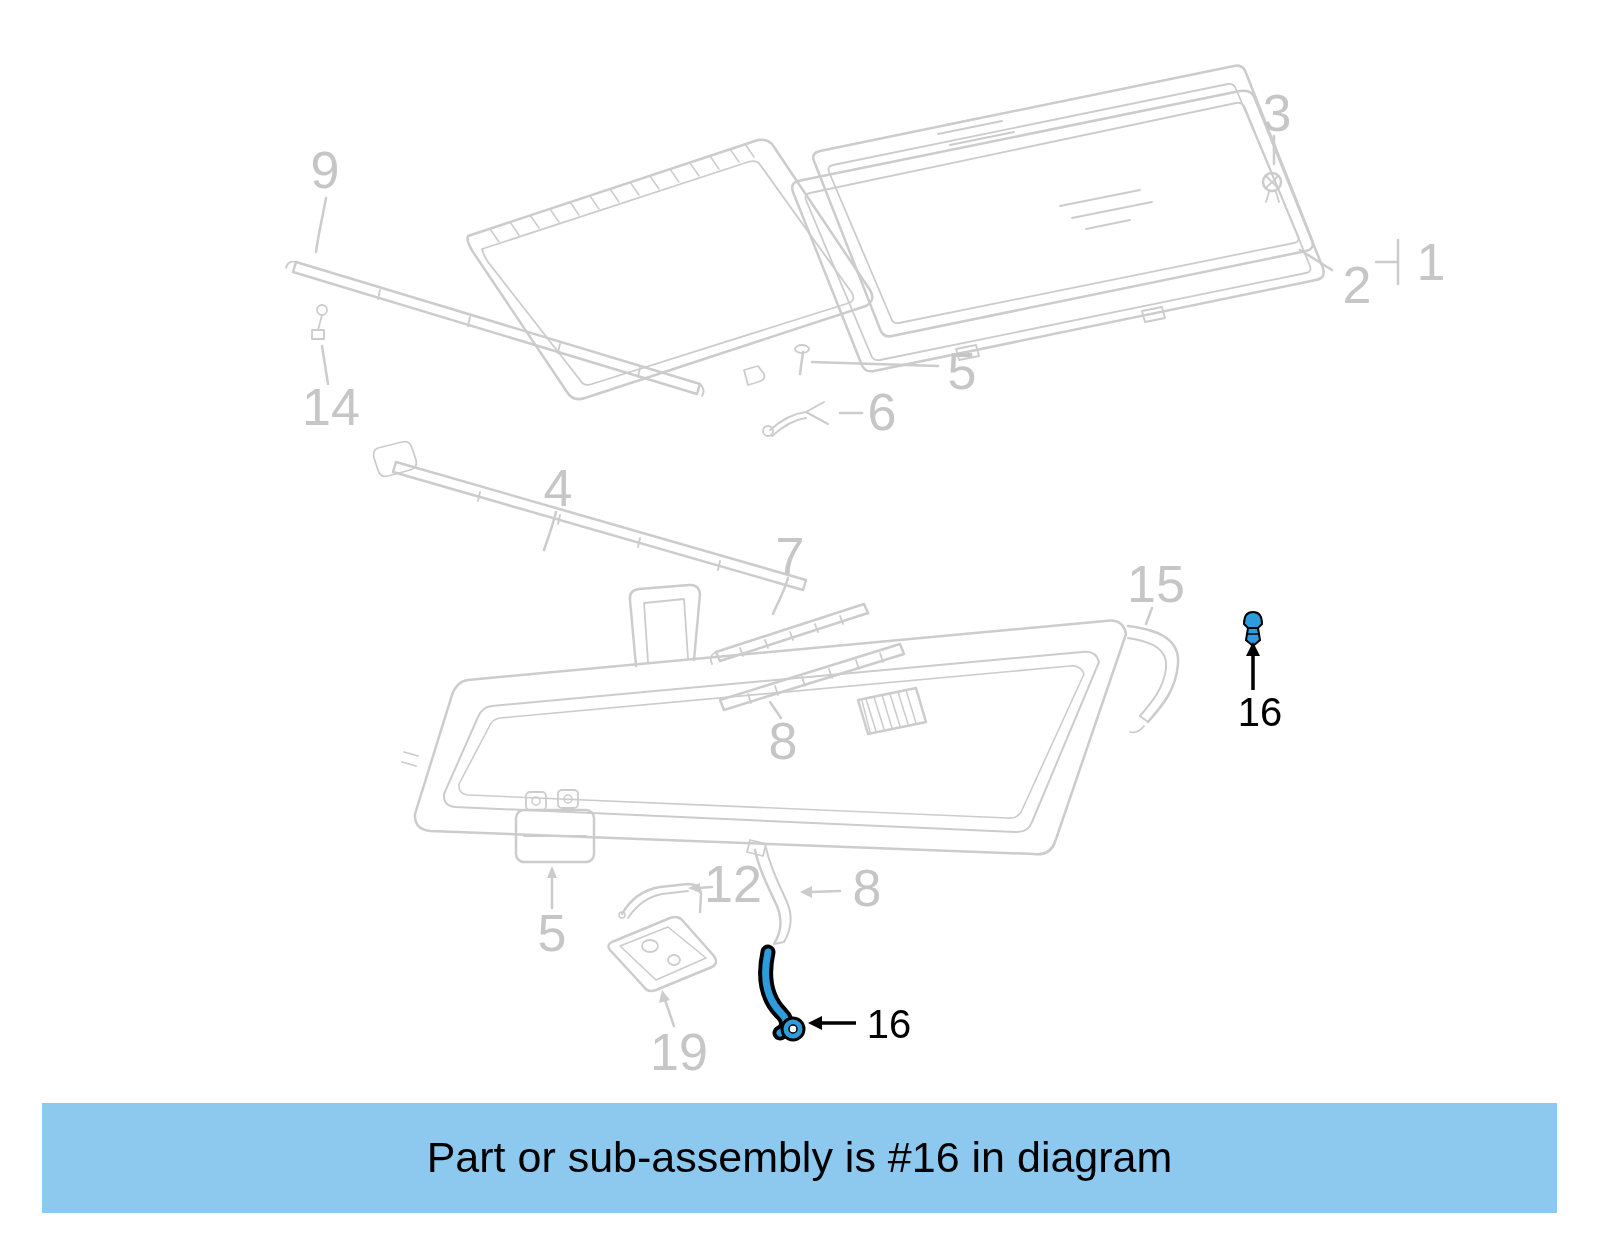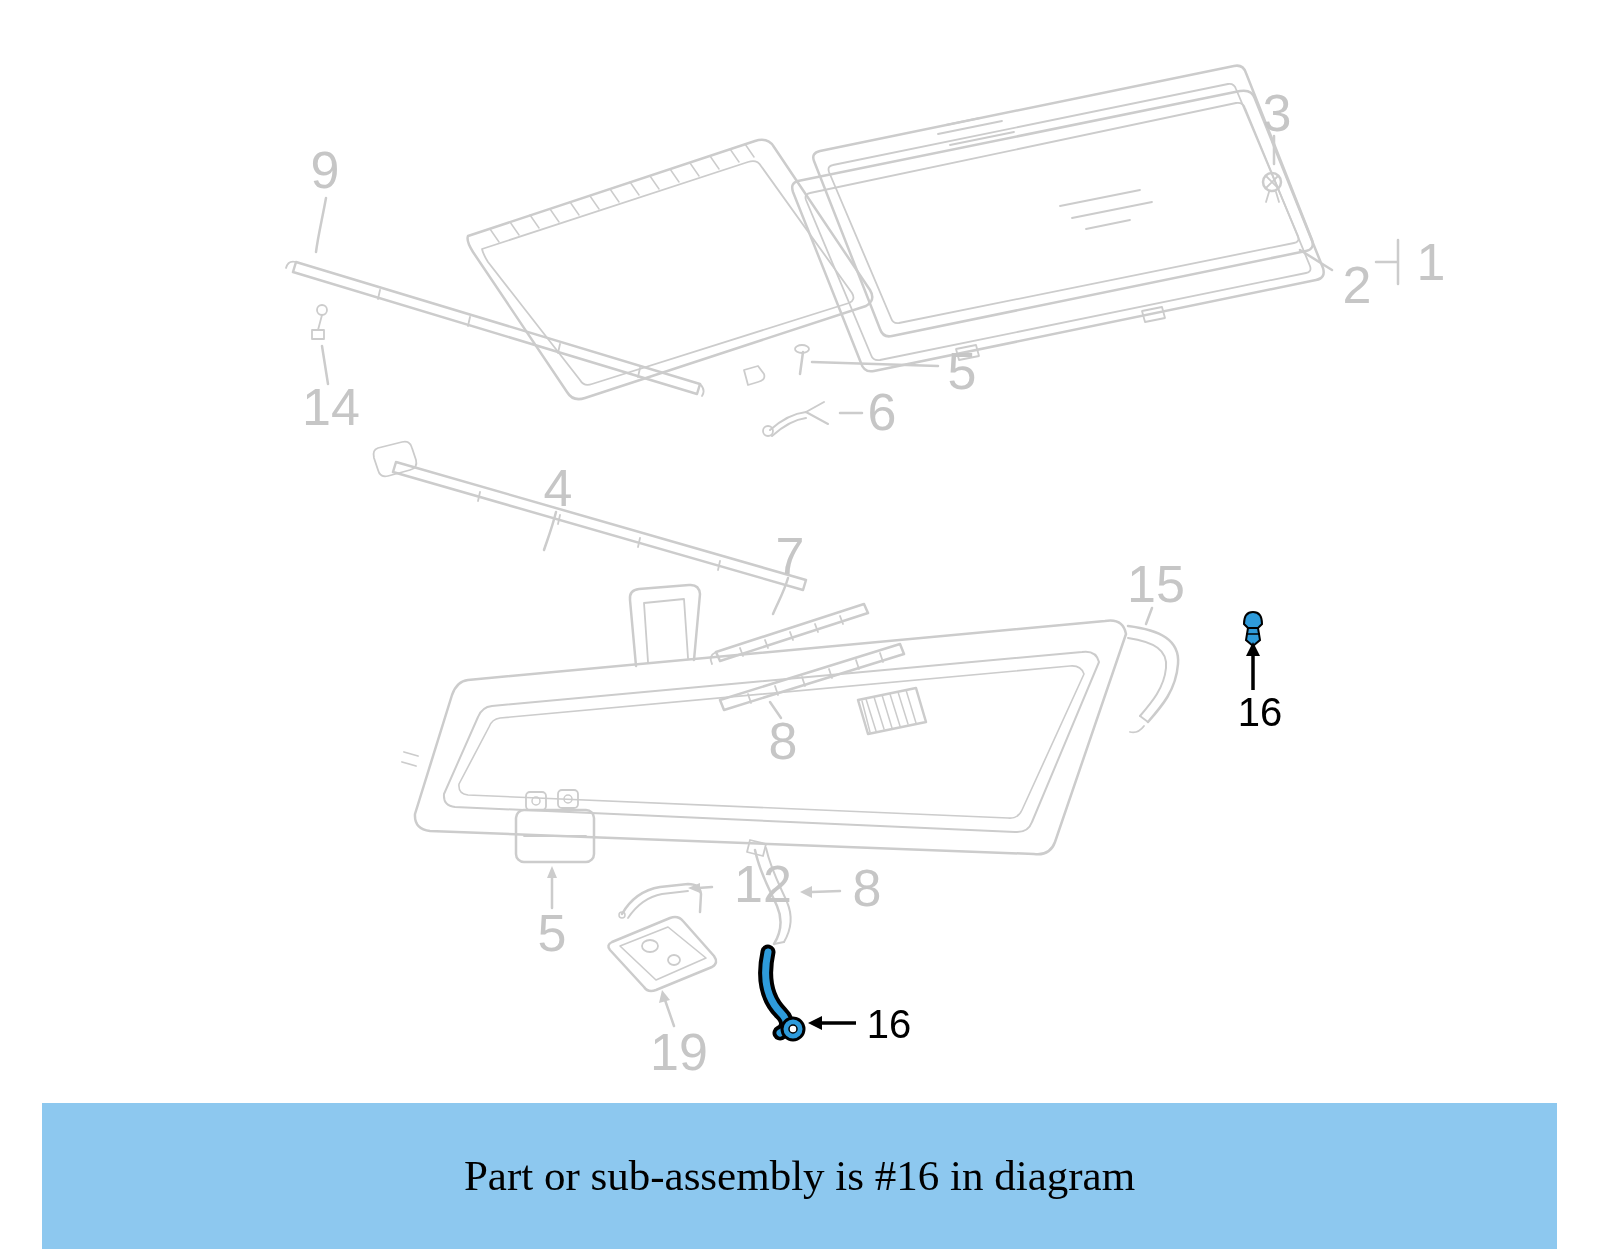--- a/index.html
+++ b/index.html
@@ -11,25 +11,24 @@
   }
   .diagram-svg { position:absolute; left:0; top:0; }
   .labels-layer { position:absolute; inset:0; pointer-events:none; }
   .part-label {
     position:absolute; transform:translate(-50%,-50%);
     font-size:52px; color:var(--part-label,#c8c8c8);
     font-family:"Liberation Sans", sans-serif; white-space:nowrap;
   }
   .part-label.highlighted { color:var(--highlight-label,#000); font-size:40px; }
   .banner {
-    position:absolute; left:42px; right:43px; top:1103px; height:146px;
+    position:absolute; left:42px; right:43px; top:1103px; height:110px;
     background:var(--banner-bg,#8dc8ef); color:var(--banner-text,#000);
     display:flex; flex-direction:column; align-items:center; justify-content:center;
     text-align:center;
-    font-family:Liberation Serif, serif;
   }
   .banner-line { font-size:43px; line-height:1.3; }
 </style>
 </head>
 <body>
 
 <div class="stage">
 
   <svg class="diagram-svg" width="1600" height="1249" viewBox="0 0 1600 1249">
 
@@ -191,21 +190,21 @@
       <div class="part-label" style="left: 331px; top: 407px;">14</div>
       <div class="part-label" style="left: 1357px; top: 285px;">2</div>
       <div class="part-label" style="left: 1431px; top: 262px;">1</div>
       <div class="part-label" style="left: 962px; top: 371px;">5</div>
       <div class="part-label" style="left: 882px; top: 412px;">6</div>
       <div class="part-label" style="left: 558px; top: 488px;">4</div>
       <div class="part-label" style="left: 790px; top: 556px;">7</div>
       <div class="part-label" style="left: 1156px; top: 584px;">15</div>
       <div class="part-label highlighted" style="left: 1260px; top: 712px;">16</div>
       <div class="part-label" style="left: 783px; top: 741px;">8</div>
-      <div class="part-label" style="left: 763px; top: 884px;">12</div>
+      <div class="part-label" style="left: 733px; top: 884px;">12</div>
       <div class="part-label" style="left: 867px; top: 888px;">8</div>
       <div class="part-label" style="left: 552px; top: 933px;">5</div>
       <div class="part-label" style="left: 679px; top: 1052px;">19</div>
       <div class="part-label highlighted" style="left: 889px; top: 1024px;">16</div>
     </div>
 
   <div class="banner">
     <div class="banner-line">Part or sub-assembly is #16 in diagram</div>
   </div>
 

